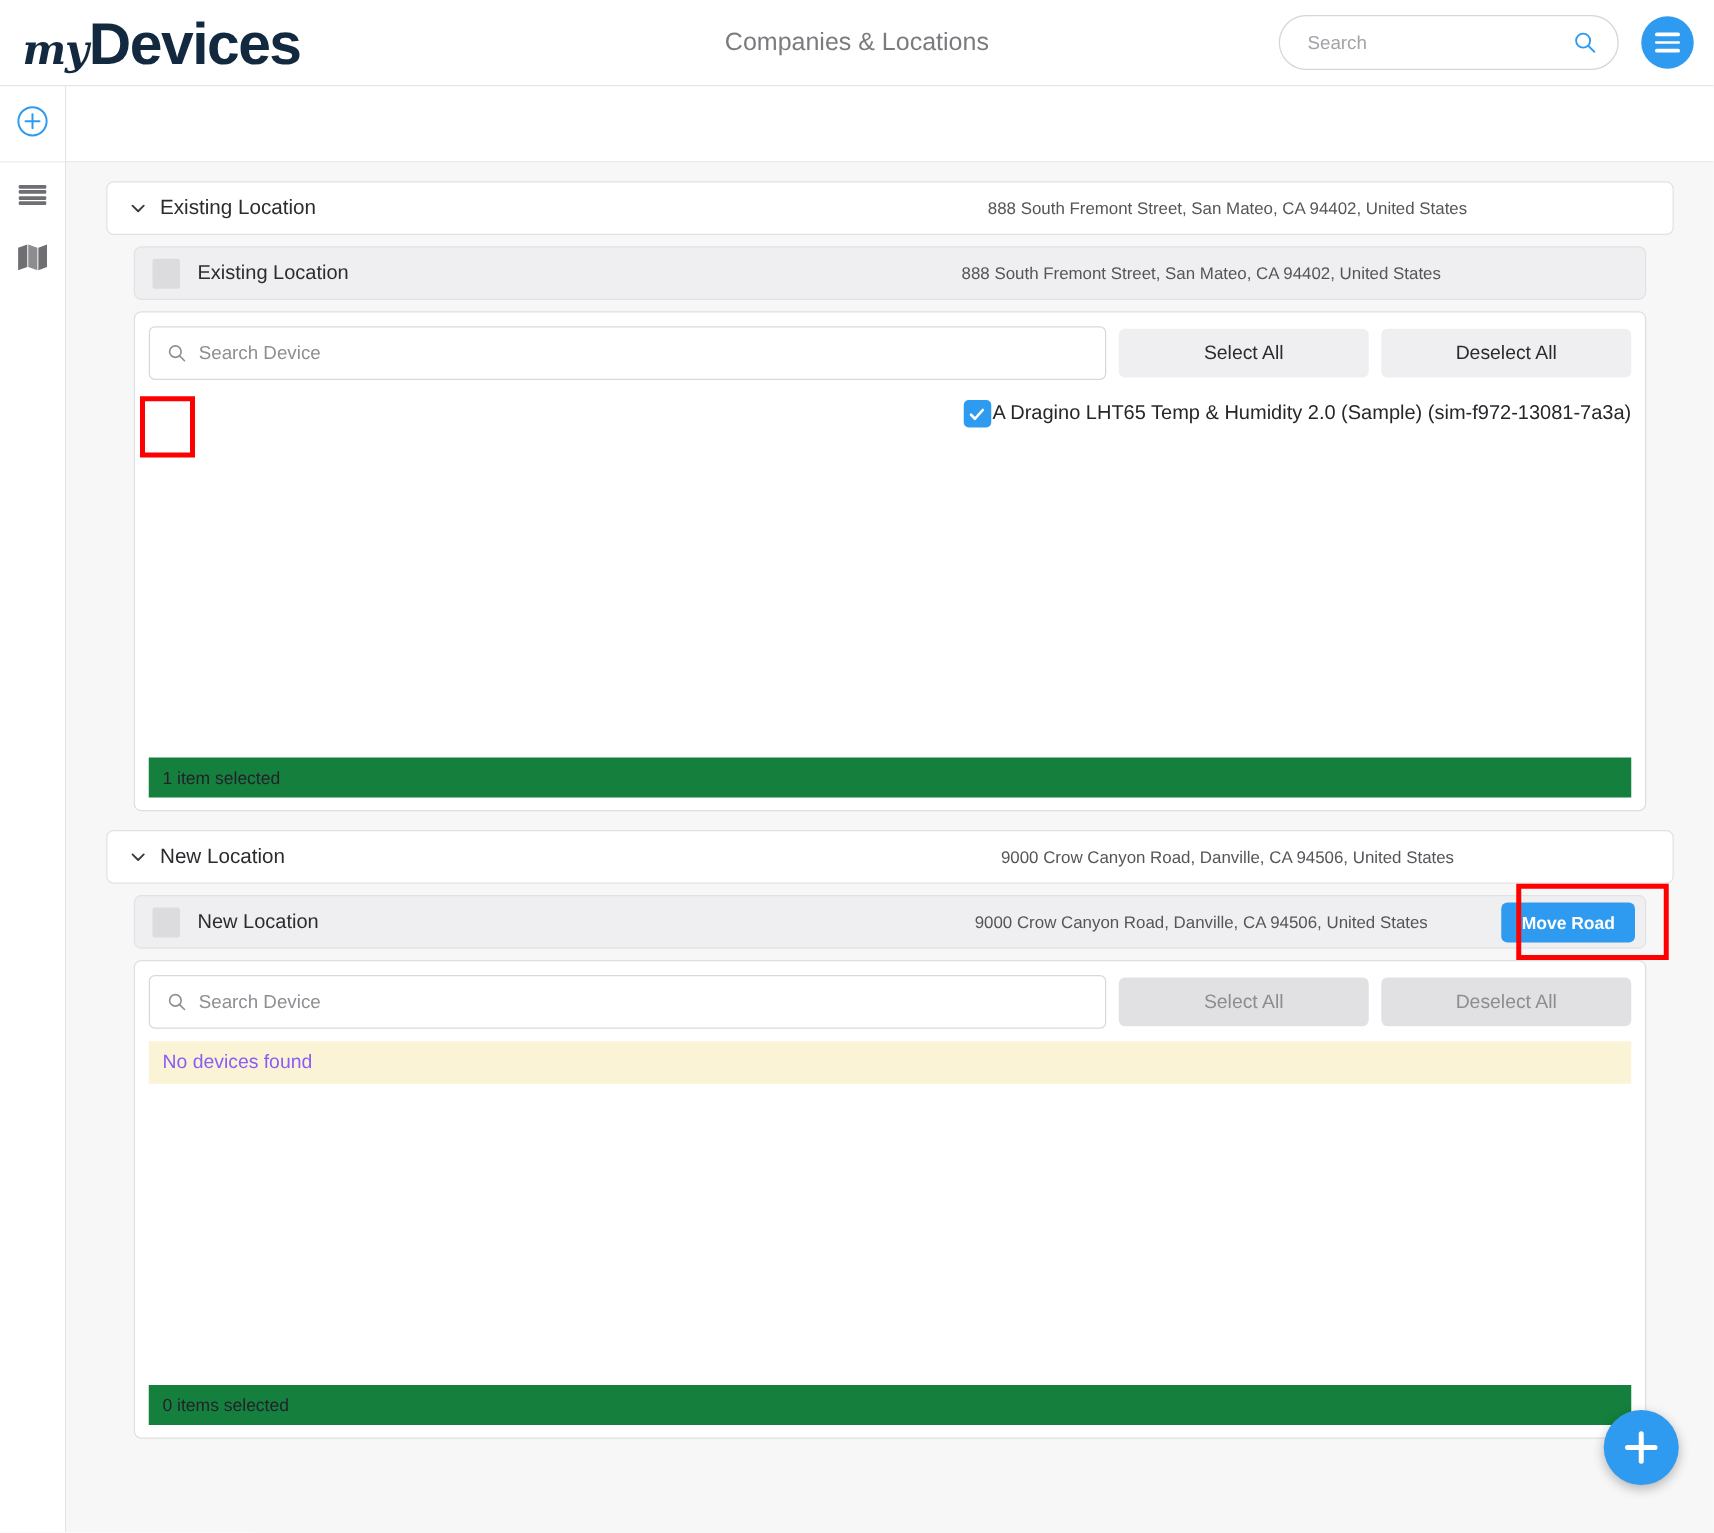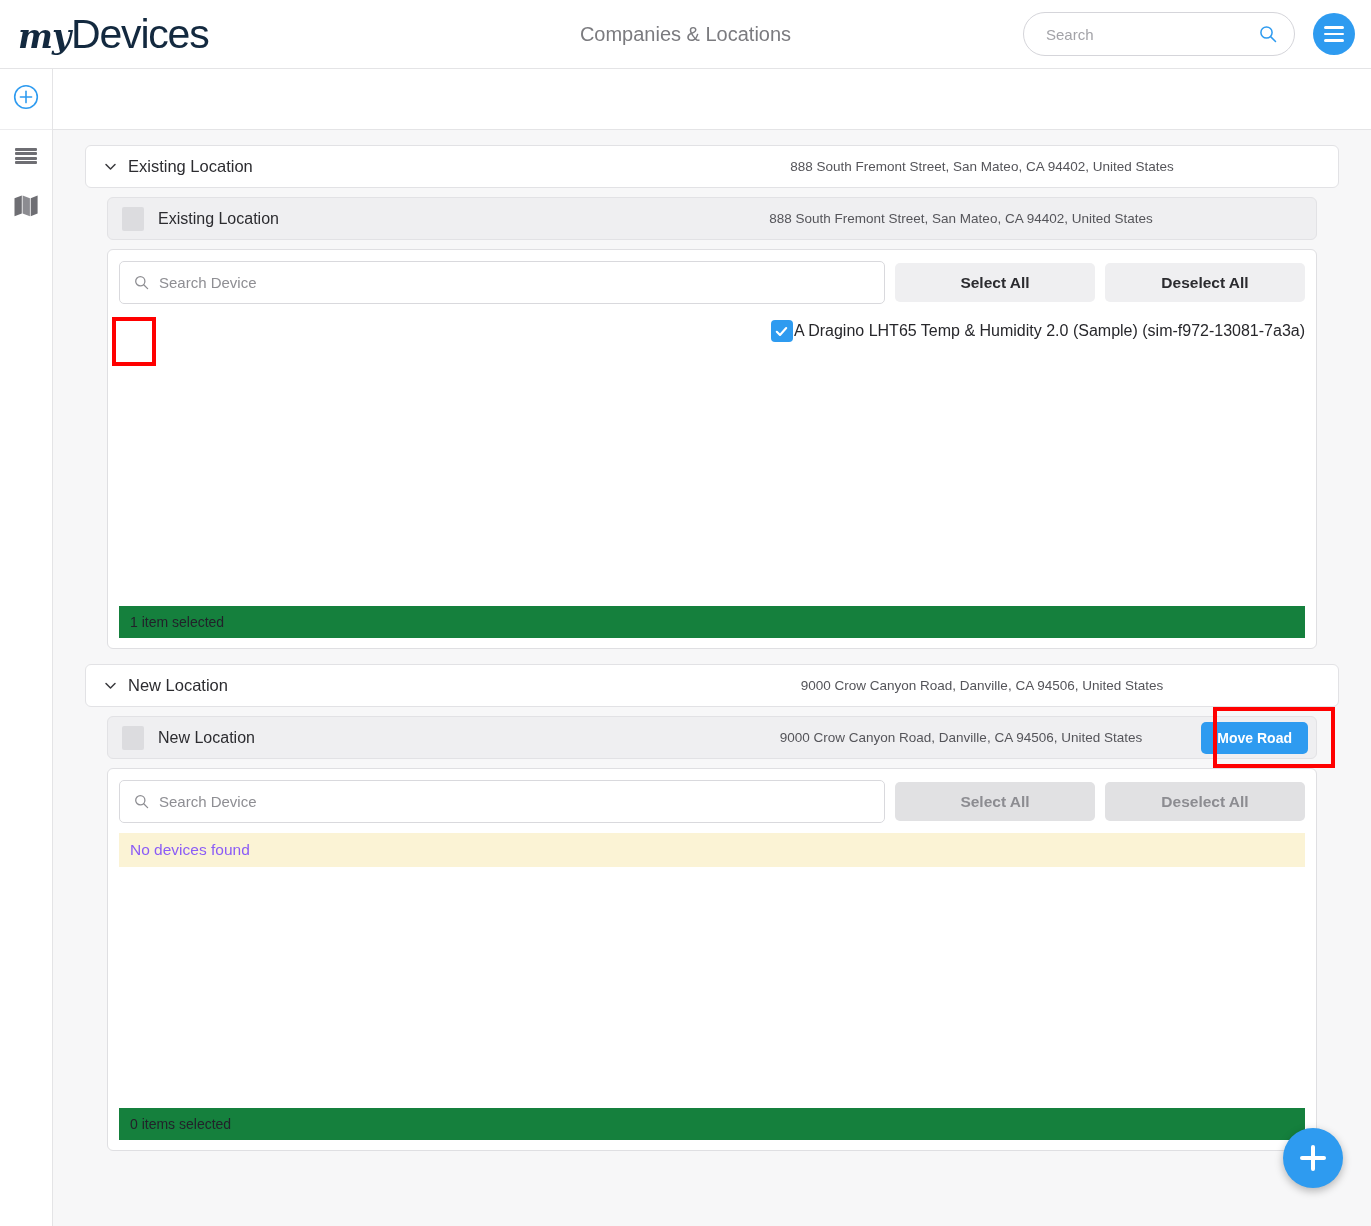--- a/index.html
+++ b/index.html
@@ -40,22 +40,22 @@
     align-items: baseline;
   }
   .logo-my {
     font-style: italic;
     font-weight: 700;
     font-family: "DejaVu Serif", serif;
     font-size: 33px;
     letter-spacing: -1px;
   }
   .logo-devices {
-    font-weight: 400;
-    font-size: 41px;
+    font-weight: 700;
+    font-size: 47px;
     letter-spacing: -1.2px;
     margin-left: 1px;
   }
   .header-title {
     position: absolute;
     left: 0; right: 0;
     text-align: center;
     font-size: 20px;
     color: #7b7b7f;
     font-weight: 400;
@@ -281,21 +281,21 @@
   }
   .dev-search input::placeholder { color: #8e8e93; }
 
   .tb-btn {
     width: 200px; height: 39px;
     background: #efeff1;
     border: none;
     border-radius: 5px;
     font-size: 15.5px;
     color: #2b2b2f;
-    font-weight: 700;
+    font-weight: 400;
     cursor: pointer;
     font-family: "Liberation Sans", sans-serif;
   }
   .tb-btn.disabled {
     background: #e1e1e3;
     color: #8c8c91;
     cursor: default;
   }
 
   .device-list {

